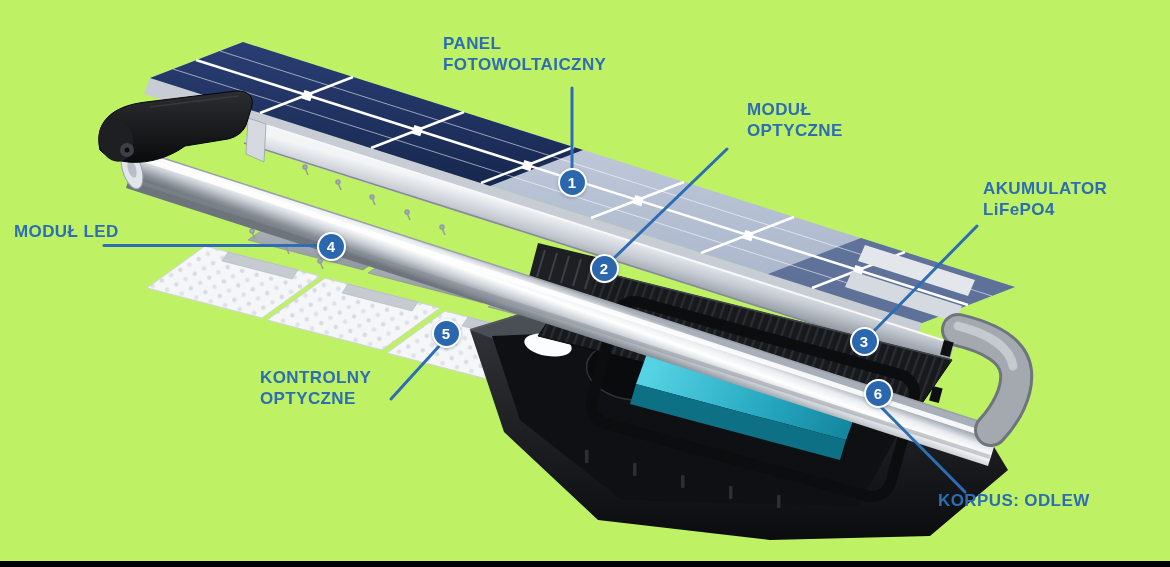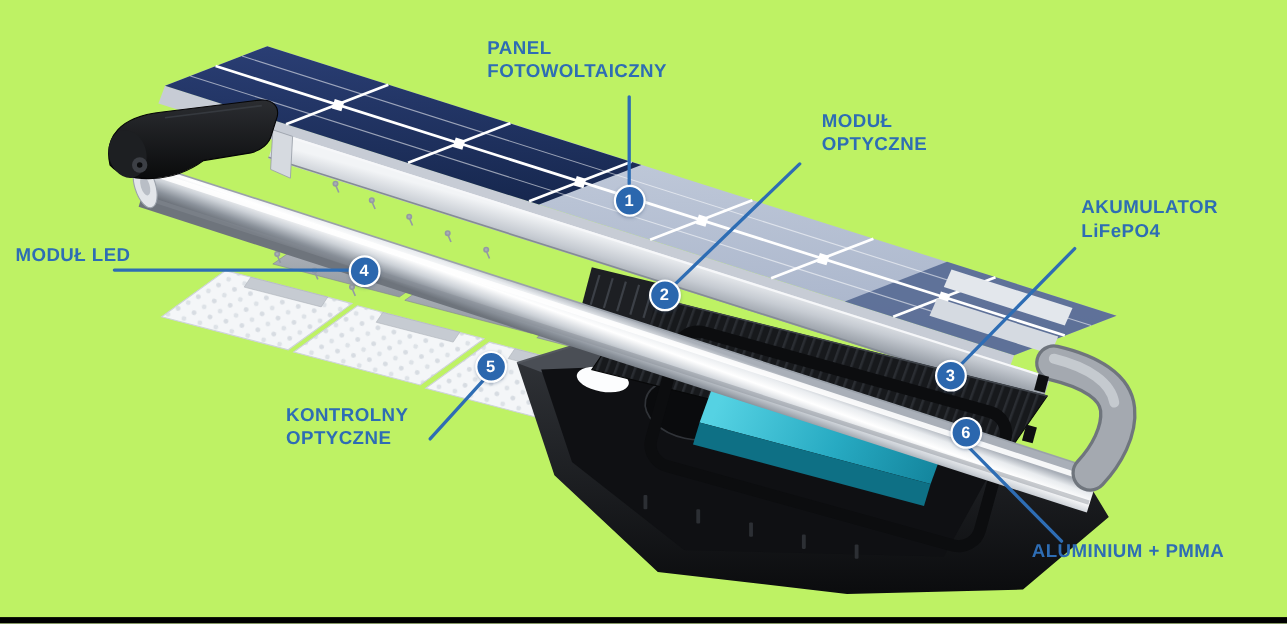--- a/index.html
+++ b/index.html
@@ -280,21 +280,21 @@
   </div>
   <div class="lbl" style="left:14px;top:221px">
     <span>MODUŁ LED</span>
     <span></span>
   </div>
   <div class="lbl" style="left:260px;top:367px">
     <span>KONTROLNY</span>
     <span>OPTYCZNE</span>
   </div>
   <div class="lbl" style="left:938px;top:490px">
-    <span>ALUMINIUM + PMMA</span>
+    <span>KORPUS: ODLEW</span>
   </div>
 
   <div class="marker" style="left:572px;top:182px">
     <span>1</span>
     </div>
   <div class="marker" style="left:604px;top:268px">
     <span>2</span>
     </div>
   <div class="marker" style="left:864px;top:341px">
     <span>3</span>

